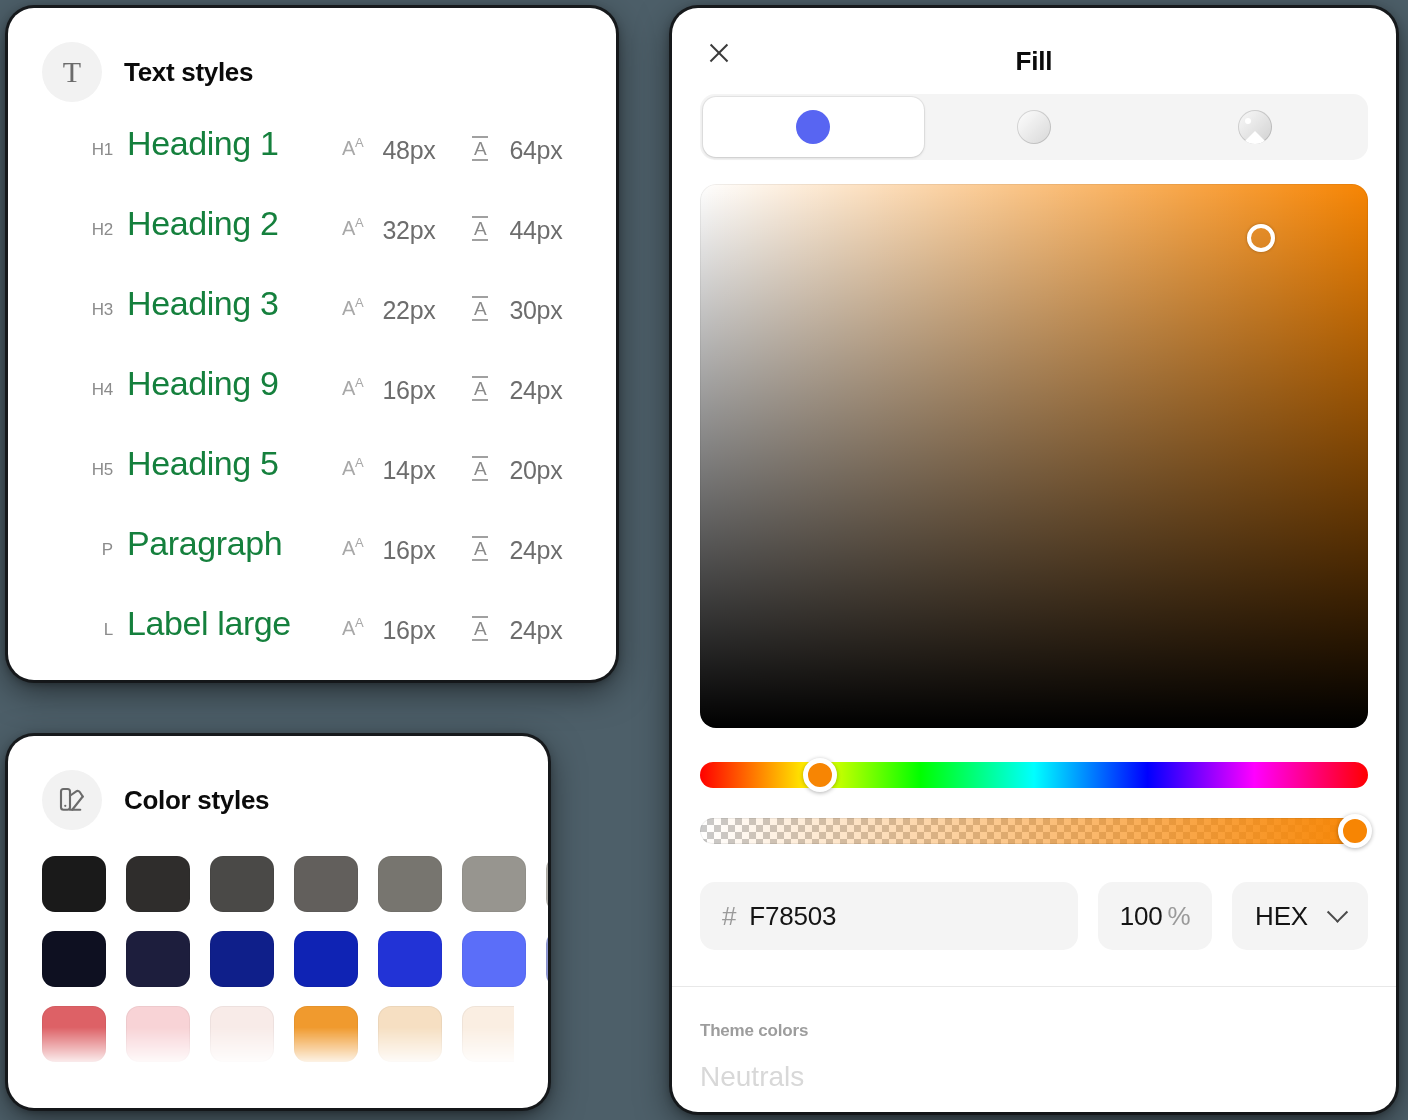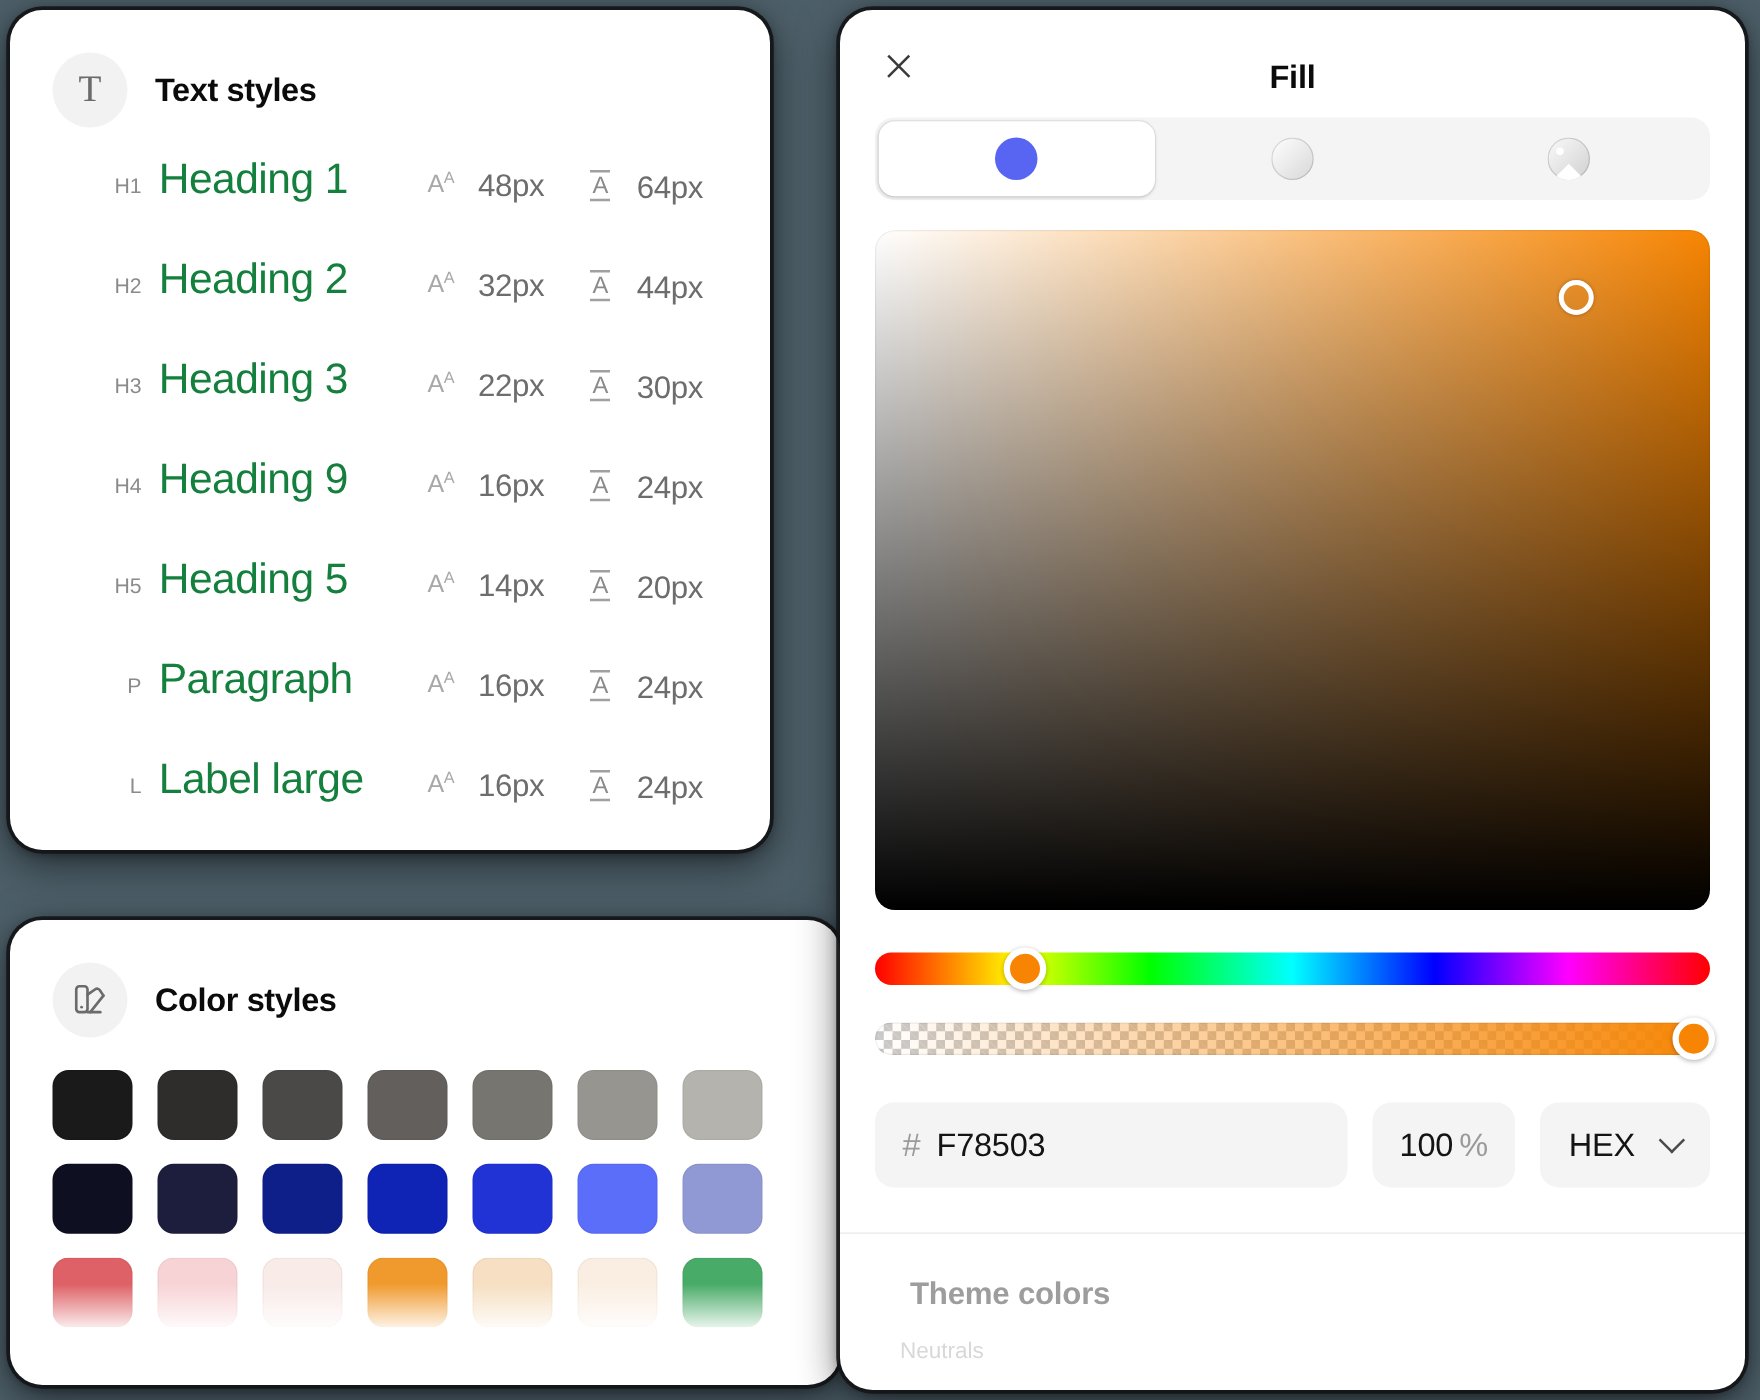--- a/index.html
+++ b/index.html
@@ -127,21 +127,21 @@
     height: 1.6px;
     background: #a0a0a0;
   }
   .ic-lineheight::before { top: 0; }
   .ic-lineheight::after { bottom: 0; }
 
   
   #color-styles-panel {
     left: 8px;
     top: 736px;
-    width: 664px;
+    width: 540px;
     height: 372px;
   }
   .swatch-grid {
     margin-top: 26px;
     padding: 0 34px;
     display: flex;
     flex-direction: column;
     gap: 19px;
   }
   .swatch-row {
@@ -361,31 +361,29 @@
     transform: rotate(45deg) translate(-3px, -3px);
   }
 
   .section-divider {
     margin-top: 36px;
     height: 1px;
     background: #e8e8e8;
   }
   .section-heading {
     padding: 34px 28px 0 28px;
-    font-size: 25px;
+    font-size: 17px;
     font-weight: 700;
     color: #9d9d9d;
     letter-spacing: -0.2px;
-    margin-left: 28px;
   }
   .section-subtle {
     padding: 20px 28px 0 28px;
-    font-size: 18px;
+    font-size: 28px;
     color: #d8d8d8;
-    margin-left: 20px;
   }
 </style>
 </head>
 <body style="background: rgb(77, 95, 105);">
 
 <div class="panel" id="text-styles-panel">
   <div class="panel-header">
     <div class="header-badge">
       <span class="t-glyph">T</span>
     </div>

